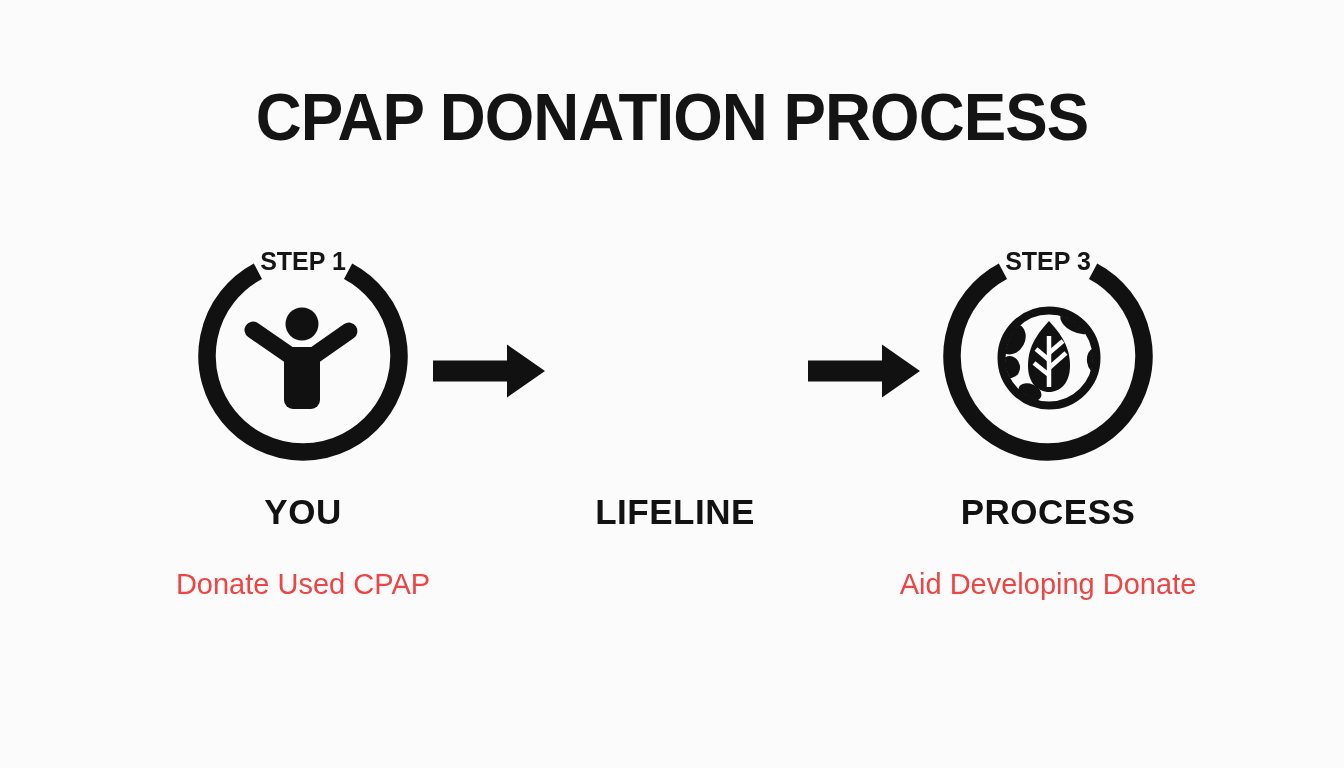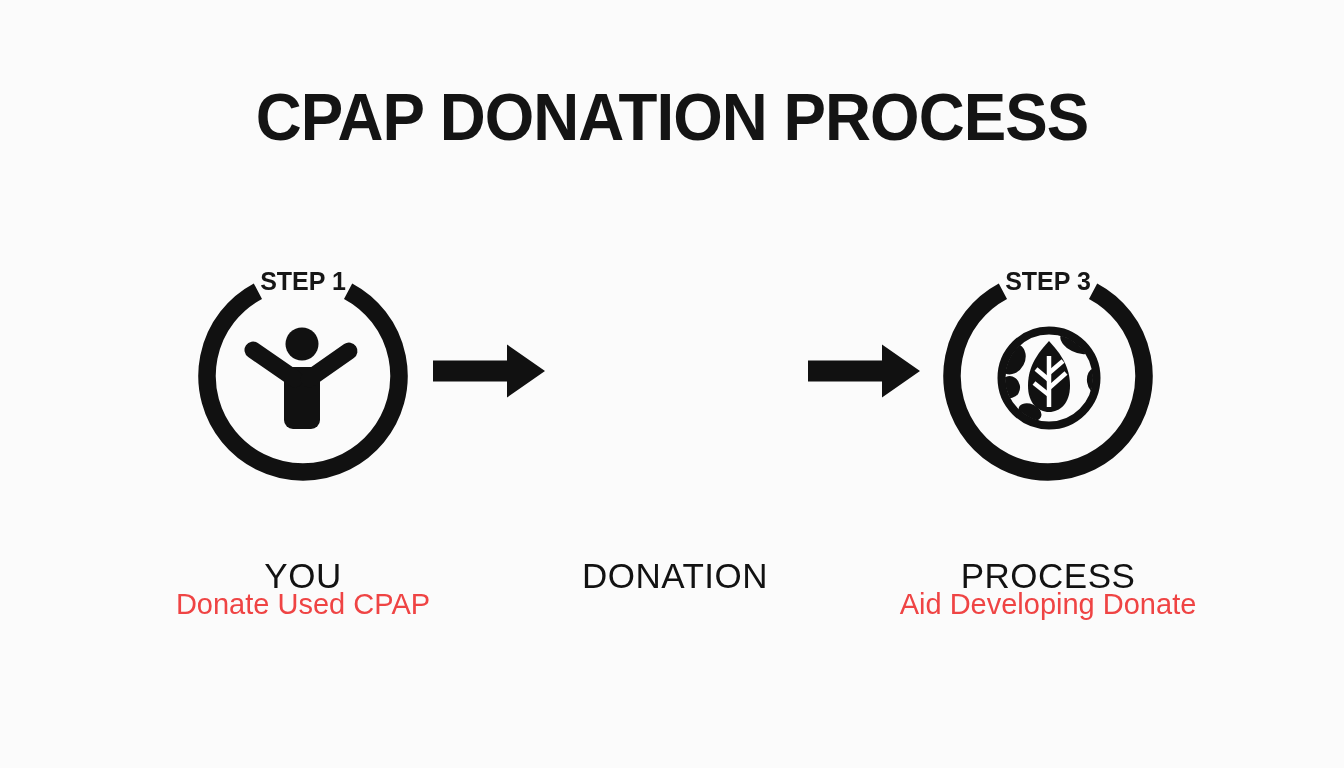--- a/index.html
+++ b/index.html
@@ -22,21 +22,21 @@
     font-size: 67px;
     font-weight: 700;
     letter-spacing: -1px;
     color: #141414;
     transform: scaleX(0.95);
     transform-origin: 50% 50%;
     white-space: nowrap;
   }
   .step {
     position: absolute;
-    top: 264px;
+    top: 244px;
     width: 300px;
     height: 380px;
   }
   .step-1 { left: 153px; }
   .step-2 { left: 525px; }
   .step-3 { left: 898px; }
   .badge {
     position: absolute;
     top: 0;
     left: 40px;
@@ -50,25 +50,24 @@
     font-weight: 700;
     fill: #161616;
   }
   .step-name {
     position: absolute;
     top: 248px;
     left: 0;
     width: 100%;
     text-align: center;
     font-size: 35px;
-    font-weight: 400;
+    font-weight: 700;
     color: #121212;
     letter-spacing: 0.5px;
     white-space: nowrap;
-    margin-top: 44px;
   }
   .step-desc {
     position: absolute;
     top: 324px;
     left: -30px;
     width: 360px;
     text-align: center;
     font-size: 29px;
     font-weight: 400;
     color: #ef4444;
@@ -108,21 +107,21 @@
     <div class="step-desc">Donate Used CPAP</div>
   </div>
 
   <div class="arrow arrow-1">
     <svg viewBox="0 0 112 56">
       <polygon points="0,17.5 74,17.5 74,1.5 112,28 74,54.5 74,38.5 0,38.5" fill="#111111"></polygon>
     </svg>
   </div>
 
   <div class="step step-2">
-    <div class="step-name">DONATION</div>
+    <div class="step-name">LIFELINE</div>
   </div>
 
   <div class="arrow arrow-2">
     <svg viewBox="0 0 112 56">
       <polygon points="0,17.5 74,17.5 74,1.5 112,28 74,54.5 74,38.5 0,38.5" fill="#111111"></polygon>
     </svg>
   </div>
 
   <div class="step step-3">
     <div class="badge">

